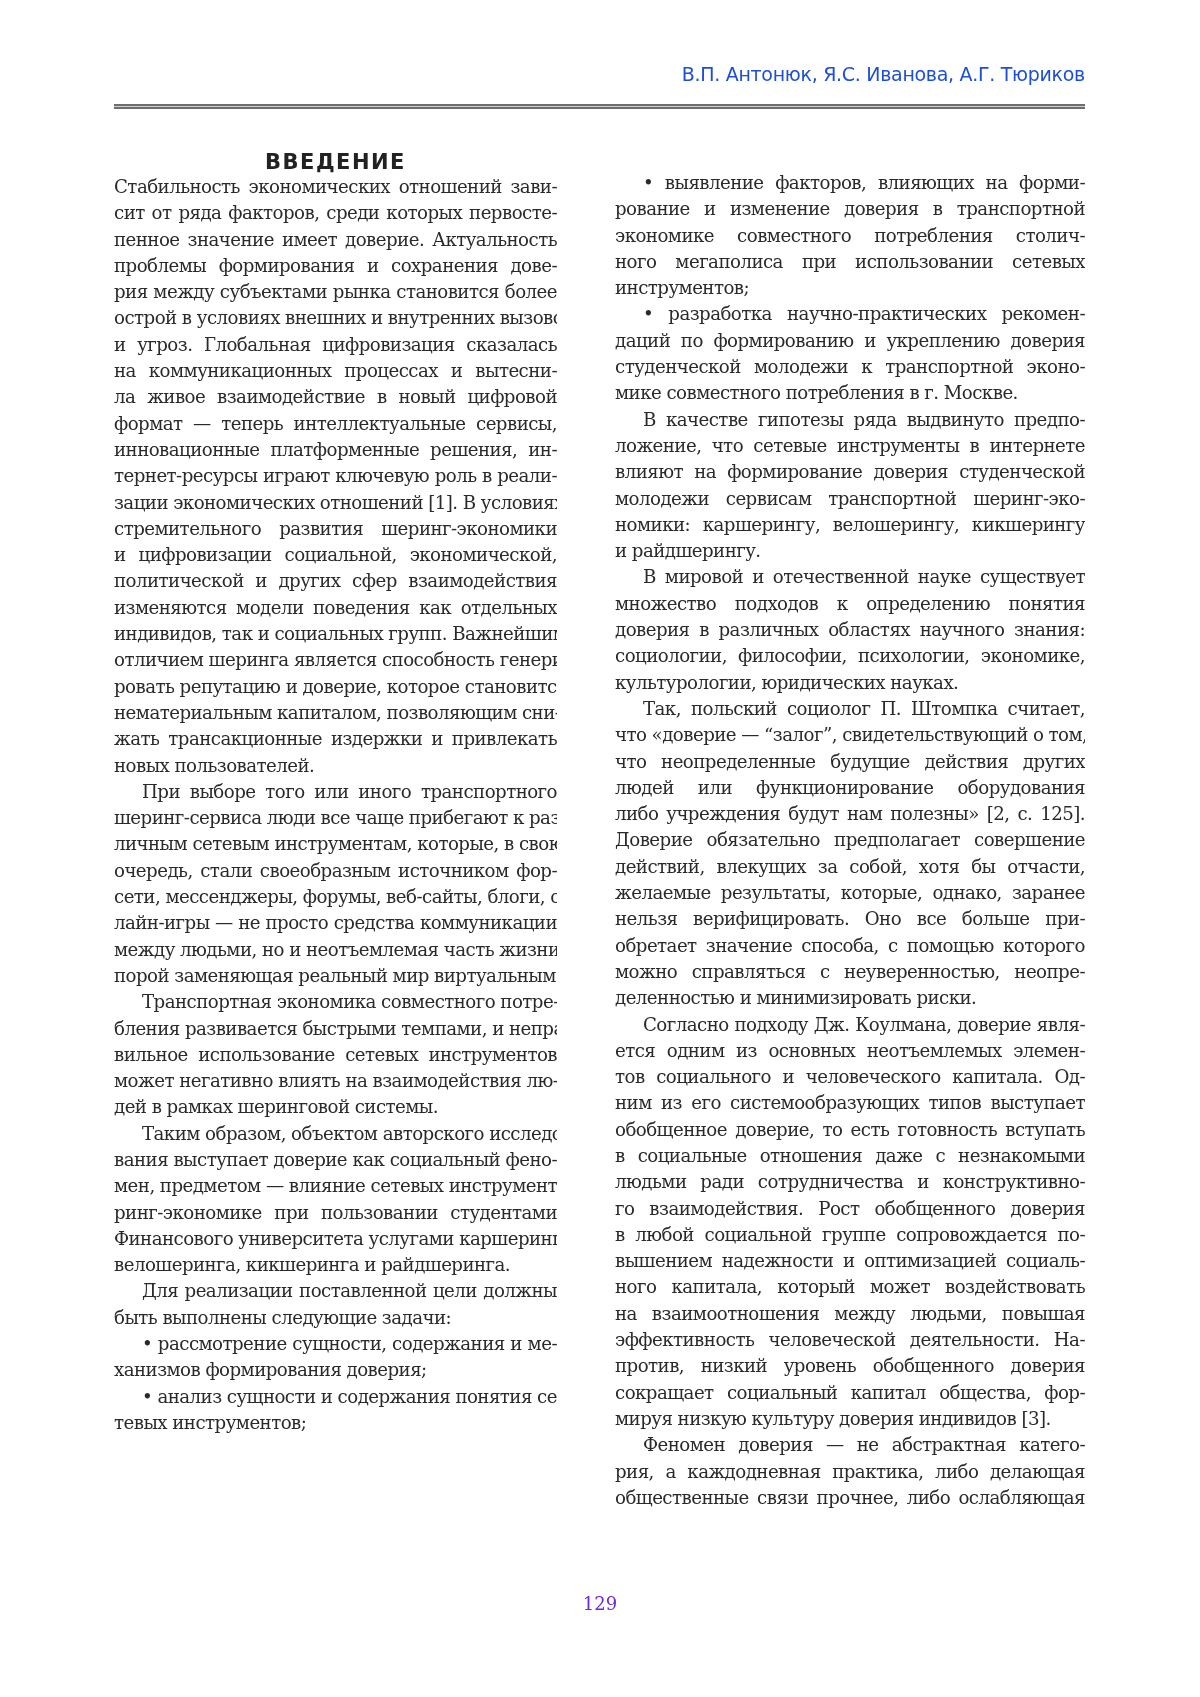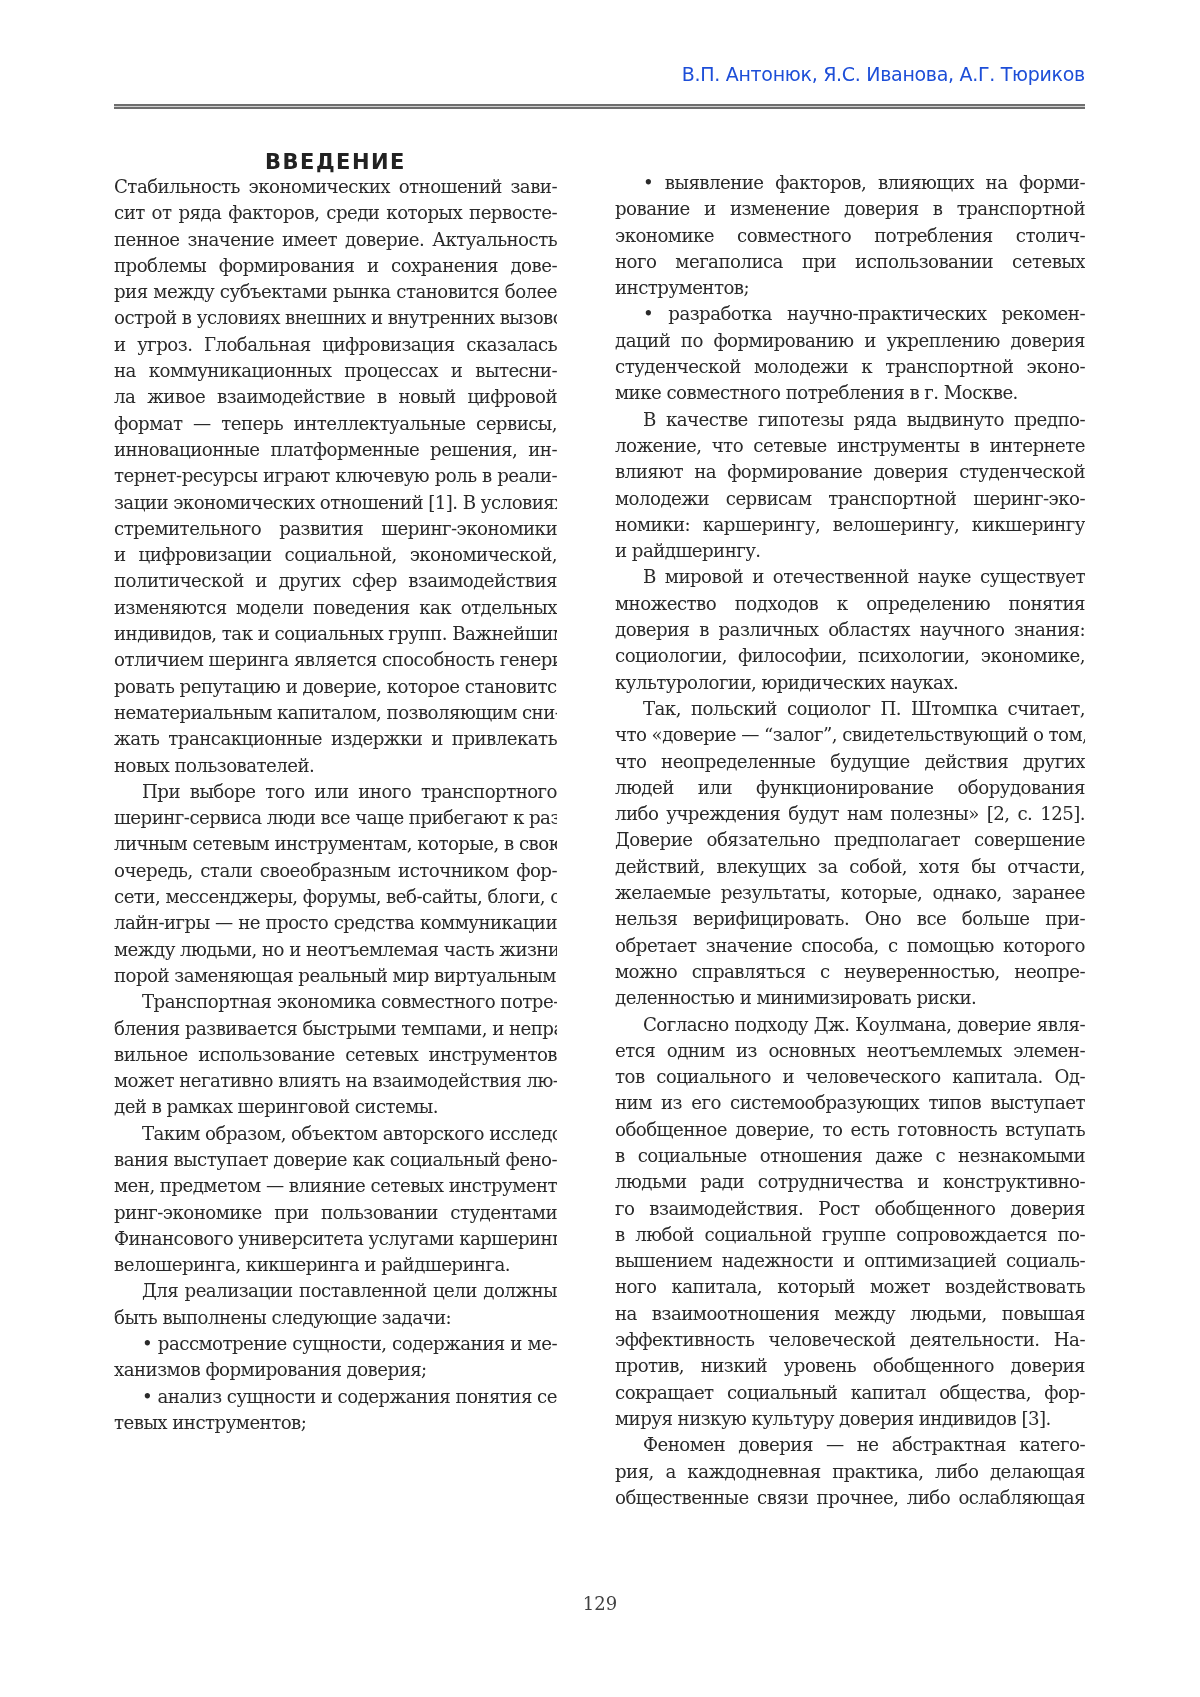--- a/index.html
+++ b/index.html
@@ -15,21 +15,21 @@
   .col-left { left: 114px; width: 443px; }
   .col-right { left: 615px; width: 470px; top: 150px; margin-top: 20px; }
   .heading { text-align: center; font-family: "DejaVu Sans", "Liberation Sans", sans-serif;
              font-weight: bold; font-size: 21px; letter-spacing: 1.5px; color: #222;
              height: 24px; line-height: 24px; }
   .line { font-size: 18.2px; line-height: 26.3px; height: 26.3px; white-space: nowrap;
           text-align: justify; text-align-last: justify; overflow: hidden; letter-spacing: -0.55px; }
   .line.last { text-align-last: left; }
   .line.indent { padding-left: 28px; }
   .page-number { position: absolute; left: 0; width: 1200px; top: 1593px; text-align: center;
-                 font-size: 18px; color: #404040; }
+                 font-size: 18px; color: #6d28d9; }
 </style>
 </head>
 <body>
 
 <div class="running-head">В.П. Антонюк, Я.С. Иванова, А.Г. Тюриков</div>
 <div class="rule"></div>
 
 <div class="col col-left" id="col-left">
   <div class="heading">ВВЕДЕНИЕ</div>
 <div class="paragraph">

